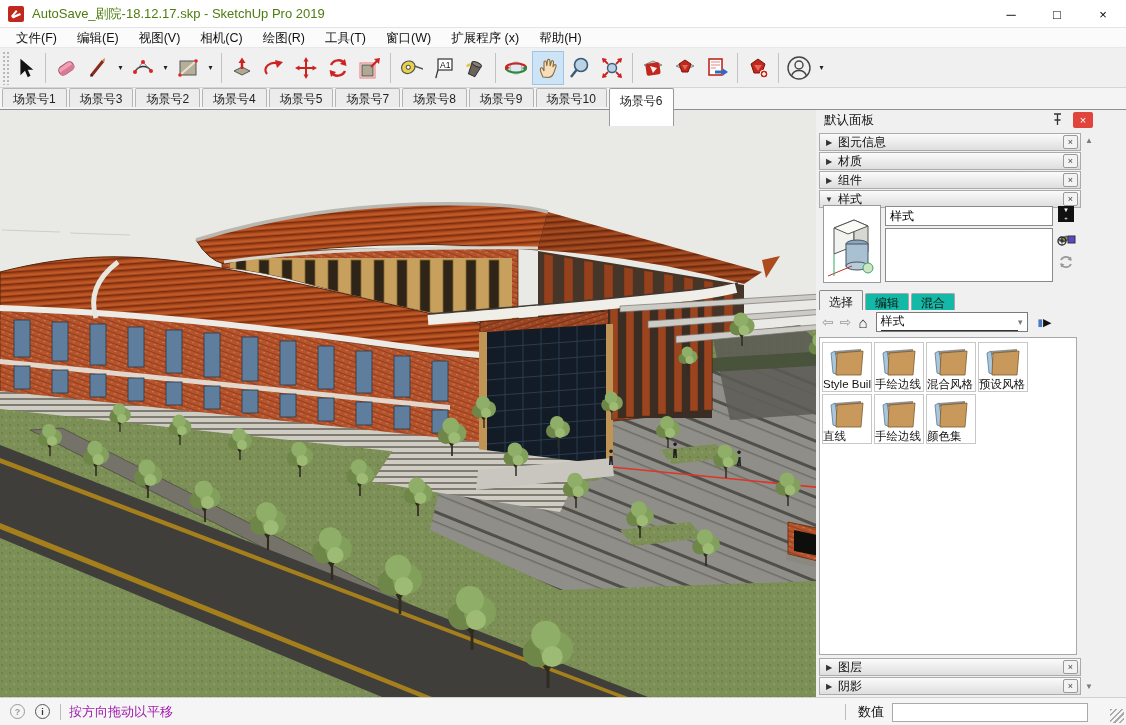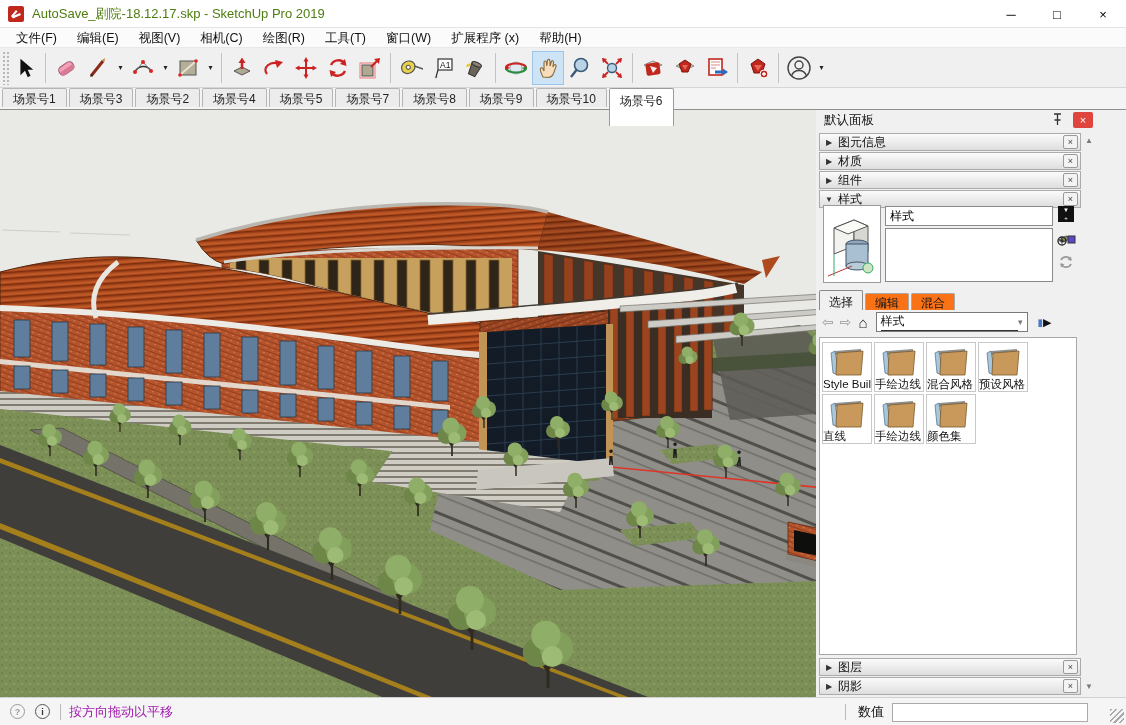--- a/index.html
+++ b/index.html
@@ -44,21 +44,21 @@
   .sec-close { position:absolute; right:2px; top:1px; width:15px; height:14px; border:1px solid #9a9a9a; background:#f3f3f3; font-size:9px; color:#444; display:flex; align-items:center; justify-content:center; border-radius:2px; }
   .scrollstrip { position:absolute; right:1px; top:23px; width:14px; height:560px; }
   .scroll-arrow { position:absolute; left:0; width:14px; height:14px; color:#7a7a7a; font-size:8px; display:flex; align-items:center; justify-content:center; }
 
   .style-thumb { position:absolute; left:7px; top:95px; width:58px; height:78px; background:#fff; border:1px solid #9a9a9a; }
   .style-name { position:absolute; left:69px; top:96px; width:168px; height:20px; border:1px solid #8a8a8a; font-size:12px; padding:2px 4px; font-family:inherit; background:#fff; }
   .style-desc { position:absolute; left:69px; top:118px; width:168px; height:54px; border:1px solid #8a8a8a; background:#fff; }
   .mini-icons { position:absolute; left:240px; top:96px; width:20px; height:80px; }
 
   .styletabs { position:absolute; left:3px; top:180px; height:20px; display:flex; align-items:flex-end; }
-  .styletab { height:17px; padding:1px 9px 0; font-size:12px; background:#f97316; border:1px solid #a8a8a8; border-bottom:none; border-radius:2px 2px 0 0; margin-right:2px; }
+  .styletab { height:17px; padding:1px 9px 0; font-size:12px; background:#14b8a6; border:1px solid #a8a8a8; border-bottom:none; border-radius:2px 2px 0 0; margin-right:2px; }
   .styletab.active { background:#f0f0f0; height:20px; padding-top:3px; border-color:#8a8a8a; }
   .navrow { position:absolute; left:3px; top:200px; width:258px; height:24px; display:flex; align-items:center; }
   .nav-arrow { font-size:14px; color:#9a9a9a; margin:0 3px; }
   .nav-home { font-size:15px; color:#222; margin:0 4px; }
   .combo { width:152px; height:20px; border:1px solid #7a7a7a; background:#fff; display:flex; align-items:center; padding:0 4px; margin-left:4px; position:relative; }
   .combo .val { flex:1; font-size:12px; border-bottom:1px solid #333; }
   .combo .chev { color:#777; font-size:9px; }
   .detailbtn { width:22px; height:20px; margin-left:6px; display:flex; align-items:center; justify-content:center; }
 
   .folderarea { position:absolute; left:3px; top:227px; width:258px; height:318px; background:#fff; border:1px solid #a8a8a8; padding:3px 1px; display:flex; flex-wrap:wrap; align-content:flex-start; }

